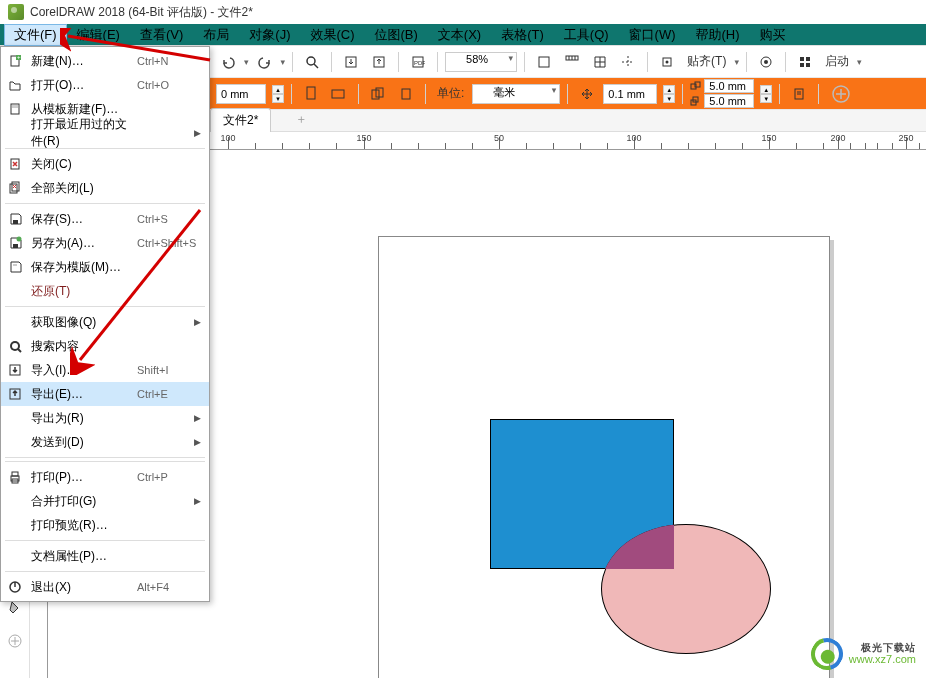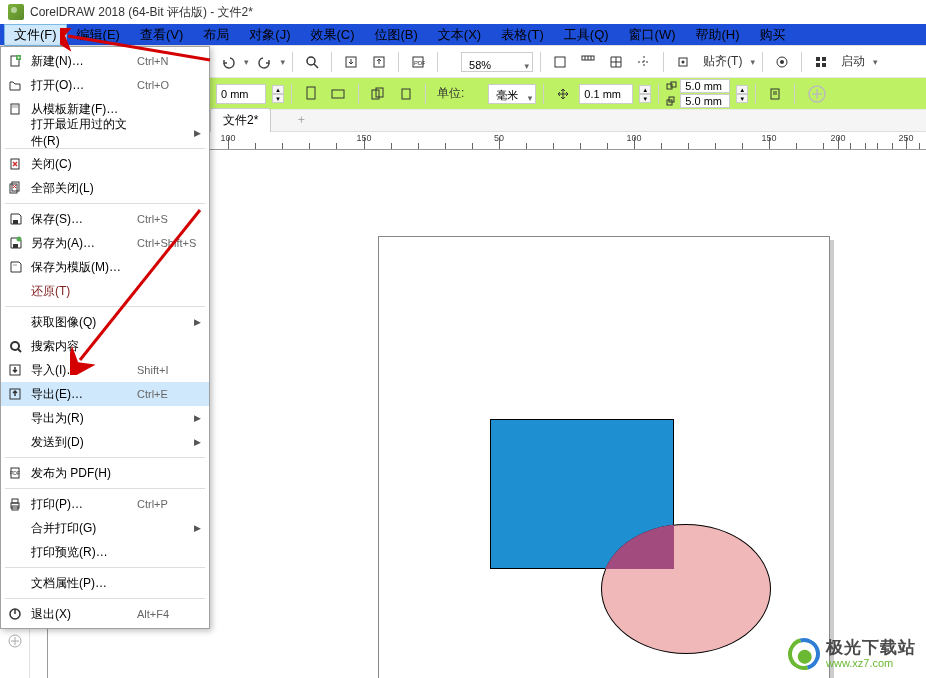--- a/index.html
+++ b/index.html
@@ -3,31 +3,31 @@
 <meta charset="utf-8">
 <style>
 * { margin: 0; padding: 0; box-sizing: border-box; font-family: "Microsoft YaHei", "SimSun", sans-serif; }
 body { width: 926px; height: 678px; background: #fff; overflow: hidden; position: relative; font-size: 12px; }
 
 .titlebar { height: 24px; background: #fff; display: flex; align-items: center; padding-left: 8px; }
 .titlebar-icon { width: 16px; height: 16px; background: linear-gradient(135deg,#7db23a,#5a8a2a); border-radius: 2px; margin-right: 6px; position: relative; }
 .titlebar-icon::after { content:""; position:absolute; width:6px; height:6px; background:#fff; border-radius:50%; top:3px; left:3px; opacity:0.5; }
 .titlebar-text { font-size: 12px; color: #333; }
 
-.menubar { height: 22px; background: #1d4ed8; display: flex; align-items: center; padding-left: 4px; border-bottom: 1px solid #e0e0e0; }
+.menubar { height: 22px; background: #0f766e; display: flex; align-items: center; padding-left: 4px; border-bottom: 1px solid #e0e0e0; }
 .menubar-item { padding: 2px 10px; font-size: 13px; cursor: pointer; }
 .menubar-item.open { background: #cfe8fc; border: 1px solid #7ab8e6; padding: 1px 9px; }
 
 .toolbar1 { height: 32px; background: #fff; border-bottom: 1px solid #e8e8e8; display: flex; align-items: center; padding-left: 216px; gap: 4px; }
-.toolbar2 { height: 32px; background: #bef264; border-bottom: 1px solid #e8e8e8; display: flex; align-items: center; padding-left: 216px; gap: 4px; }
+.toolbar2 { height: 32px; background: #f97316; border-bottom: 1px solid #e8e8e8; display: flex; align-items: center; padding-left: 216px; gap: 4px; }
 
 .tb-btn { width: 24px; height: 24px; display: flex; align-items: center; justify-content: center; cursor: pointer; }
 .tb-sep { width: 1px; height: 20px; background: #d0d0d0; margin: 0 3px; }
 .tb-input { height: 20px; border: 1px solid #ccc; padding: 0 4px; font-size: 11px; display: flex; align-items: center; background:#fff; }
-.tb-dropdown { height: 20px; border: 1px solid #ccc; padding: 0 16px 0 7px; font-size: 11px; display:flex; align-items:flex-end; position:relative; background:#fff;margin-left:16px; }
+.tb-dropdown { height: 20px; border: 1px solid #ccc; padding: 0 16px 0 20px; font-size: 11px; display:flex; align-items:flex-start; position:relative; background:#fff; }
 .tb-dropdown::after { content:"▾"; position:absolute; right:3px; font-size:9px; color:#666; }
 .tb-label { font-size: 12px; color: #333; margin: 0 4px; }
 .tb-spinner { display:flex; flex-direction:column; margin-left:2px; }
 .tb-spin-btn { width:12px; height:9px; border:1px solid #ccc; font-size:7px; line-height:7px; text-align:center; cursor:pointer; background:#f5f5f5;}
 
 .tabbar { height: 22px; background: #f5f5f5; display: flex; align-items: flex-end; padding-left: 210px; border-bottom: 1px solid #ddd; }
 .tab { padding: 3px 12px; background: #fff; border: 1px solid #ccc; border-bottom: none; font-size: 12px; margin-right: 16px; border-radius: 3px 3px 0 0; position:relative; top:1px; }
 .tab-add { padding: 3px 8px; color:#999; cursor:pointer; }
 
 .ruler-h { height: 18px; background: #fff; border-bottom: 1px solid #999; position: relative; margin-left: 48px; overflow:hidden; }
@@ -56,21 +56,21 @@
 .menu-arrow { position:absolute; right:8px; font-size:9px; color:#555; }
 .menu-sep { height: 1px; background: #ddd; margin: 3px 4px; }
 
 .arrow-red { position: absolute; z-index: 200; pointer-events: none; }
 
 .watermark { position:absolute; right:10px; bottom:8px; display:flex; align-items:center; gap:6px; z-index:300; }
 .wm-icon { width:32px; height:32px; position:relative; }
 .wm-swirl { position:absolute; inset:0; border:4px solid #6bb933; border-radius:50%; border-top-color:#2e7ed6; border-right-color:#2e7ed6; transform:rotate(30deg); }
 .wm-swirl::after { content:""; position:absolute; width:14px; height:14px; background:#6bb933; border-radius:50%; top:7px; left:7px; }
 .wm-text { display:flex; flex-direction:column; line-height:1.1; }
-.wm-title { font-size:17px; font-weight:bold; color:#4a4a4a; letter-spacing:1px; }
+.wm-title { font-size:10px; font-weight:bold; color:#4a4a4a; letter-spacing:1px;text-align:right; }
 .wm-url { font-size:11px; color:#6bb933; }
 
 svg { display:block; }
 </style>
 </head>
 <body>
 
 <div class="titlebar">
   <div class="titlebar-icon"></div>
   <div class="titlebar-text">CorelDRAW 2018 (64-Bit 评估版) - 文件2*</div>
@@ -218,21 +218,21 @@
         <rect x="5" y="1" width="7" height="9" fill="none" stroke="#333"></rect>
       </svg>
     </div>
   <div class="tb-btn">
       <svg width="14" height="14">
         <rect x="3" y="2" width="8" height="10" fill="none" stroke="#333"></rect>
       </svg>
     </div>
   <div class="tb-sep"></div>
   <span class="tb-label">单位:</span>
-  <div class="tb-dropdown" style="width:48px">
+  <div class="tb-dropdown" style="width:88px">
       <span>毫米</span>
     </div>
   <div class="tb-sep"></div>
   <div class="tb-btn">
       <svg width="14" height="14">
         <path d="M7 2 L7 12 M2 7 L12 7 M5 4 L7 2 L9 4 M5 10 L7 12 L9 10 M4 5 L2 7 L4 9 M10 5 L12 7 L10 9" fill="none" stroke="#333"></path>
       </svg>
     </div>
   <div class="tb-input" style="width:54px">
       <span>0.1 mm</span>
@@ -601,30 +601,20 @@
       <div class="menu-shortcut"></div>
       <div class="menu-arrow">▶</div>
     </div>
     <div class="menu-item">
       <div class="menu-icon-col"></div>
       <div class="menu-label">发送到(D)</div>
       <div class="menu-shortcut"></div>
       <div class="menu-arrow">▶</div>
     </div>
     <div class="menu-sep"></div>
-    <div class="menu-item">
-      <div class="menu-icon-col">
-        <svg width="14" height="14">
-          <rect x="3" y="2" width="8" height="10" fill="none" stroke="#333"></rect>
-          <text x="2" y="9" font-size="5" fill="#333">PDF</text>
-        </svg>
-      </div>
-      <div class="menu-label">发布为 PDF(H)</div>
-      <div class="menu-shortcut"></div>
-    </div>
     <div class="menu-sep"></div>
     <div class="menu-item">
       <div class="menu-icon-col">
         <svg width="14" height="14">
           <rect x="3" y="6" width="8" height="5" fill="none" stroke="#333"></rect>
           <rect x="4" y="2" width="6" height="4" fill="none" stroke="#333"></rect>
           <rect x="4" y="9" width="6" height="4" fill="none" stroke="#333"></rect>
         </svg>
       </div>
       <div class="menu-label">打印(P)…</div>

